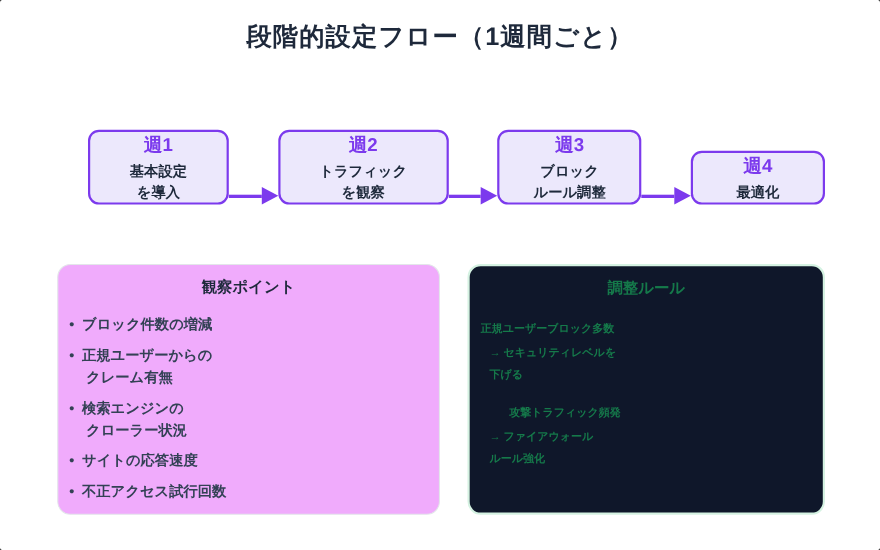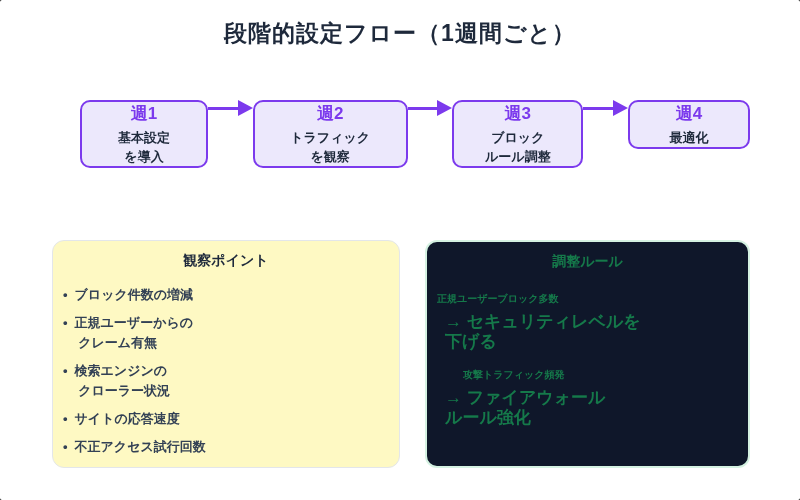--- a/index.html
+++ b/index.html
@@ -9,21 +9,21 @@
     font-family: "Liberation Sans", sans-serif;
   }
   .title {
     position: absolute; top: 18px; left: 0; right: 0; margin: 0;
     text-align: center; font-size: 23px; font-weight: bold;
     color: #1e293b; letter-spacing: 1px;
   }
   
   .flow {
     position: absolute; left: 80px; top: 100px; width: 670px; height: 86px;
-    display: flex; align-items: flex-start;
+    display: flex; align-items: flex-end;
   }
   .step {
     box-sizing: border-box;
     border: 2px solid #7c3aed; background: #ece8fc; border-radius: 10px;
     display: flex; flex-direction: column; align-items: center; justify-content: center;
     gap: 3px;
   }
   .step.s1 { width: 128px; }
   .step.s2 { width: 155px; }
   .step.s3 { width: 131px; }
@@ -38,42 +38,42 @@
   .arrow .head {
     width: 0; height: 0;
     border-left: 15px solid #7c3aed;
     border-top: 8px solid transparent; border-bottom: 8px solid transparent;
   }
   
   .panel {
     position: absolute; top: 240px; height: 228px;
     border-radius: 12px; box-sizing: border-box;
   }
-  .panel.gray { left: 52px; width: 348px; background: #fef9c3; border: 1px solid #e3e6ea; }
+  .panel.gray { left: 52px; width: 348px; background: #f0abfc; border: 1px solid #e3e6ea; }
   .panel.green { left: 425px; width: 325px; background: #0f172a; border: 2px solid #d5f2e2; }
   .panel-title {
     text-align: center; font-size: 14px; font-weight: bold;
     color: #1e293b; margin-top: 11px;
   }
   .panel.green .panel-title { color: #15794a; }
   .obs-list { list-style: none; margin: 15px 0 0; padding: 0 10px; }
   .obs-list li {
     display: flex; gap: 7px; margin-bottom: 8px;
     font-size: 13px; line-height: 20px; color: #334155; font-weight: 600;
   }
   .obs-list .bullet { flex: none; }
   .obs-list .txt { white-space: pre-line; }
   .rule-cond {
     color: #15794a; font-weight: bold; font-size: 10px;
     margin: 21px 10px 0;
     font-family: Liberation Serif, serif;
   }
   .rule-cond.second { margin-top: 16px; margin-left: 36px; }
   .rule-act {
-    color: #15794a; font-weight: 600; font-size: 17px; line-height: 20px;
+    color: #15794a; font-weight: 600; font-size: 10px; line-height: 20px;
     margin: 6px 10px 0 18px; white-space: pre-line;
   }
 </style>
 </head>
 <body>
 
 <div class="canvas">
 
   <h1 class="title">段階的設定フロー（1週間ごと）</h1>
 

